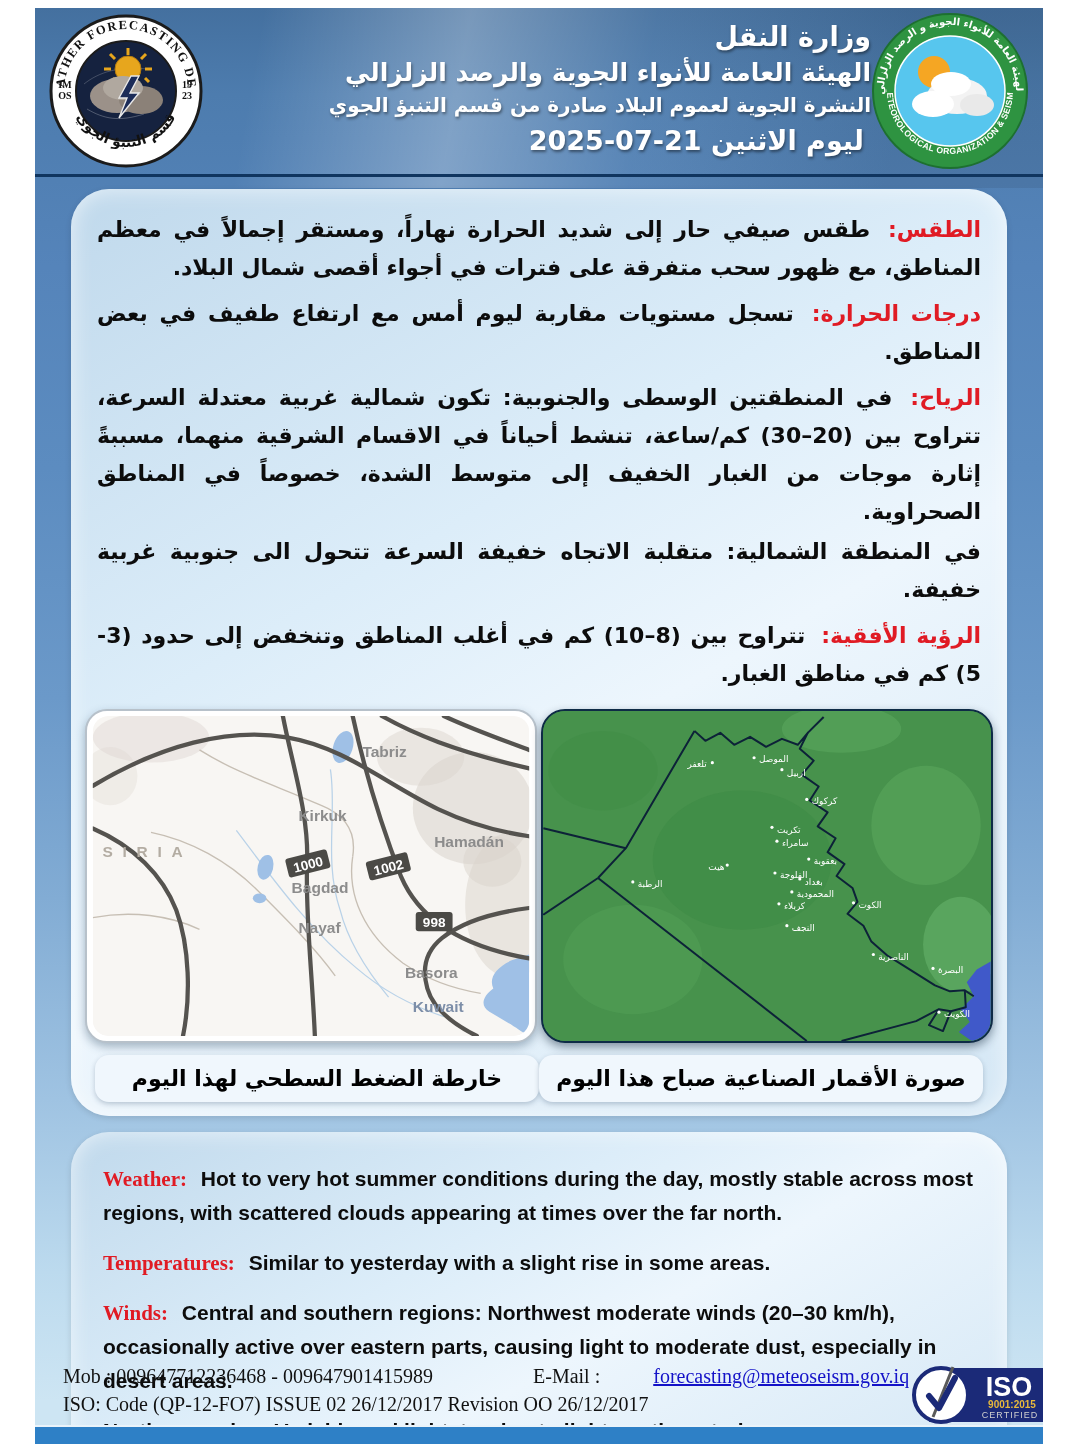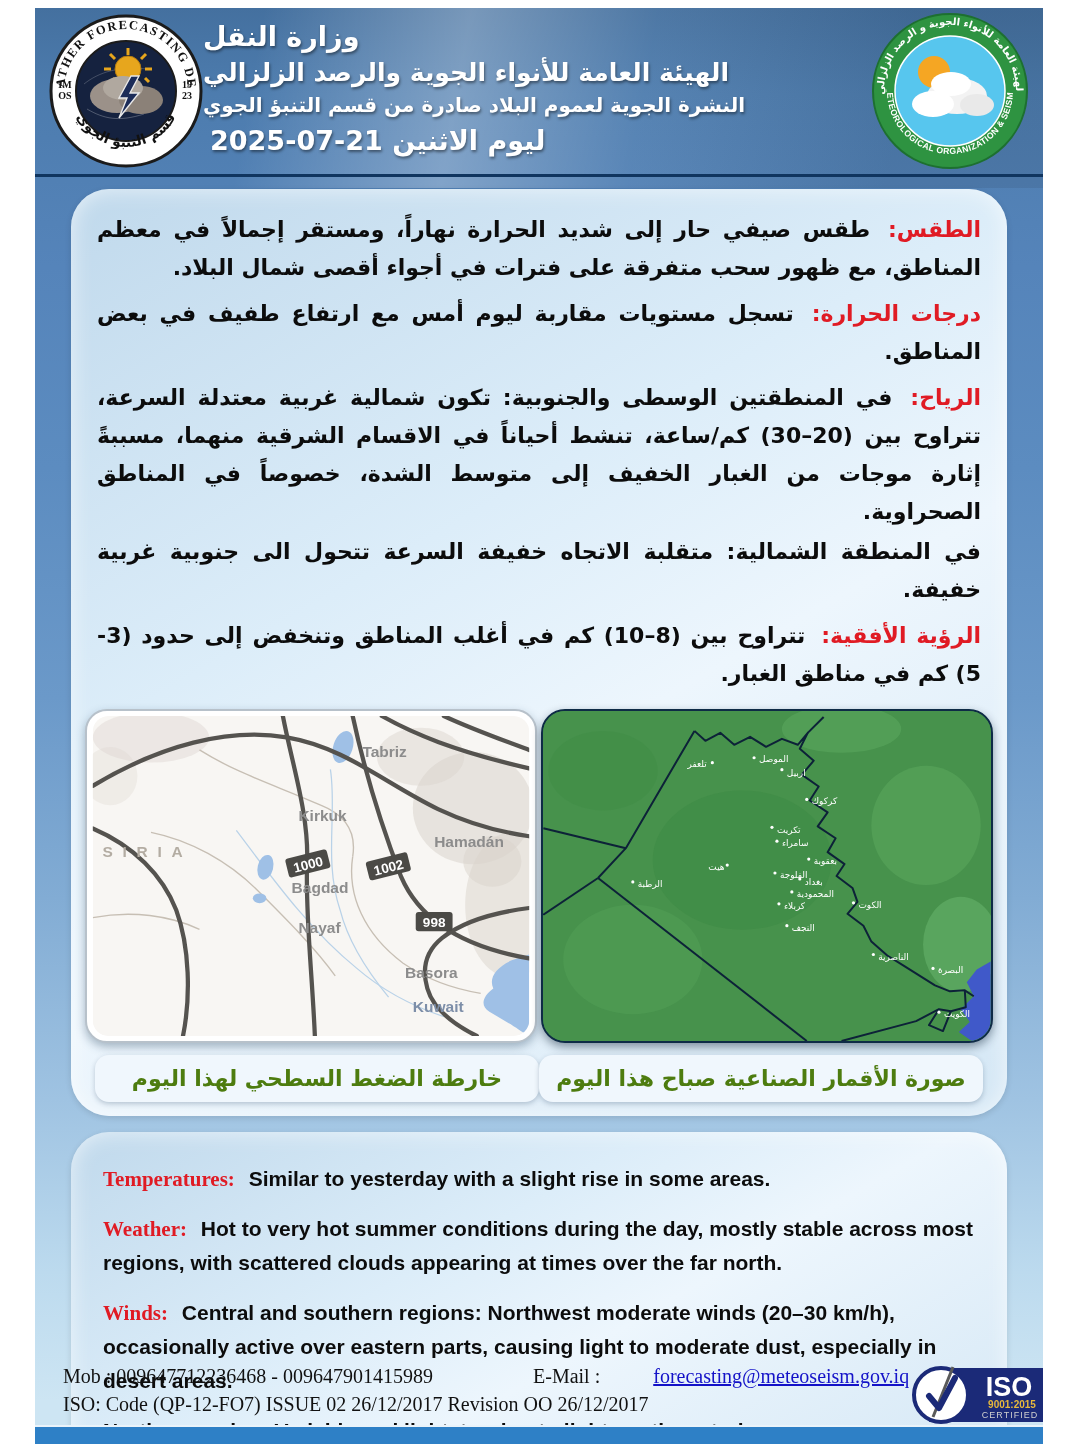--- a/index.html
+++ b/index.html
@@ -5,21 +5,21 @@
   html,body{margin:0;padding:0;}
   body{width:1080px;height:1444px;background:#ffffff;font-family:"DejaVu Sans",sans-serif;}
   .screen{position:relative;width:1080px;height:1444px;background:#ffffff;overflow:hidden;}
   .content{position:absolute;left:35px;top:8px;width:1008px;height:1436px;
     background:linear-gradient(180deg,#44709f 0%,#4d7cae 6%,#5584ba 18%,#5c8cc0 32%,#6b99c9 48%,#82acd4 62%,#9fc3e2 76%,#bcdaee 88%,#cde5f3 97%,#cde5f3 100%);
     overflow:hidden;}
   .content::before{content:"";position:absolute;left:0;top:0;right:0;height:180px;
     background:linear-gradient(100deg,rgba(255,255,255,0) 22%,rgba(255,255,255,.28) 42%,rgba(255,255,255,.05) 60%,rgba(0,0,0,.08) 85%);pointer-events:none;}
   
   .hdr{position:relative;height:169px;display:flex;align-items:center;border-bottom:3px solid #10355f;padding:0 14px;box-sizing:border-box;}
-  .hdr-title{flex:1;text-align:left;color:#fff;direction:rtl;font-weight:bold;text-shadow:1px 2px 3px rgba(0,0,0,.45);}
+  .hdr-title{flex:1;text-align:right;color:#fff;direction:rtl;font-weight:bold;text-shadow:1px 2px 3px rgba(0,0,0,.45);}
   .hdr-title .l1{font-size:27px;margin:2px 0 6px;}
   .hdr-title .l2{font-size:25px;margin:0 0 6px;}
   .hdr-title .l3{font-size:20px;margin:0 0 8px;}
   .hdr-title .l4{font-size:27px;margin:7px;}
   
   .panel{margin:12px 36px 16px;border-radius:38px;
     background:linear-gradient(150deg,#c0d9ec 0%,#dcedf9 38%,#edf6fd 58%,#d4e7f5 100%);
     box-shadow:inset 0 0 22px rgba(255,255,255,.65), 0 2px 6px rgba(0,0,0,.12);
     padding:14px 26px 14px;box-sizing:border-box;position:relative;}
   
@@ -27,21 +27,21 @@
   .ar p{margin:8px 0;line-height:38px;text-align:justify;text-align-last:right;}
   .rlab{color:#e01b24;}
   .ar .rlab{margin-left:6px;}
   
   .maps{display:flex;justify-content:space-between;margin:16px -12px 0;}
   .map-frame{width:452px;height:334px;box-sizing:border-box;}
   .press-frame{background:#ffffff;border:2px solid #b7c1ca;border-radius:22px;padding:5px;box-shadow:0 4px 10px rgba(30,60,90,.35);}
   .sat-frame{border:2px solid #0e2b46;border-radius:24px;overflow:hidden;box-shadow:0 4px 10px rgba(10,30,50,.45);background:#47924c;}
   .captions{display:flex;justify-content:space-between;margin:12px -2px 0;}
   .cap{width:448px;box-sizing:border-box;background:#f0f7fd;border-radius:14px;padding:11px 8px;text-align:center;
-       font-weight:bold;font-size:22px;direction:rtl;color:#4d7c0f;box-shadow:0 2px 5px rgba(30,60,90,.25);}
+       font-weight:bold;font-size:22px;direction:rtl;color:#000000;box-shadow:0 2px 5px rgba(30,60,90,.25);}
   
   .en{font-size:21px;color:#0c0c0c;}
   .en p{margin:16px 6px;line-height:34px;font-weight:bold;font-family:"Liberation Sans",sans-serif;}
   .en .rlab{font-family:"Liberation Serif",serif;margin-right:8px;}
   
   .footer{position:absolute;left:0;right:0;bottom:17px;height:72px;padding:6px 24px 0 28px;box-sizing:border-box;
     display:flex;align-items:flex-start;font-family:"Liberation Serif",serif;color:#111;}
   .fcol1{width:470px;}
   .fcol2{flex:1;}
   .mob{font-size:20px;line-height:30px;white-space:nowrap;}
@@ -305,26 +305,26 @@
     </div>
 
     <div class="captions">
       <div class="cap">خارطة الضغط السطحي لهذا اليوم</div>
       <div class="cap">صورة الأقمار الصناعية صباح هذا اليوم</div>
     </div>
   </div>
 
   <div class="panel en">
     <p>
+      <span class="rlab">Weather:</span>
+      <span>Hot to very hot summer conditions during the day, mostly stable across most regions, with scattered clouds appearing at times over the far north.</span>
+    </p>
+    <p>
       <span class="rlab">Temperatures:</span>
       <span>Similar to yesterday with a slight rise in some areas.</span>
-    </p>
-    <p>
-      <span class="rlab">Weather:</span>
-      <span>Hot to very hot summer conditions during the day, mostly stable across most regions, with scattered clouds appearing at times over the far north.</span>
     </p>
     <p>
       <span class="rlab">Winds:</span>
       <span>Central and southern regions: Northwest moderate winds (20–30 km/h), occasionally active over eastern parts, causing light to moderate dust, especially in desert areas.</span>
     </p>
     <p>
       <span>Northern region: Variable and light, turning to light southwesterly.</span>
     </p>
 
   </div>

